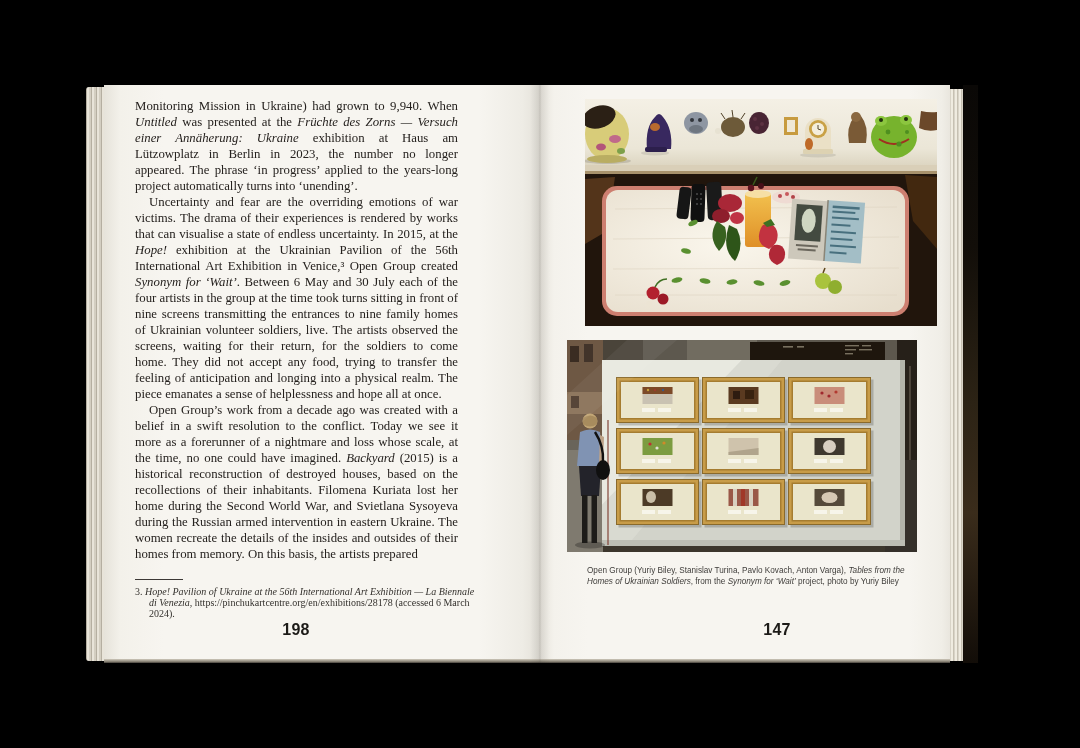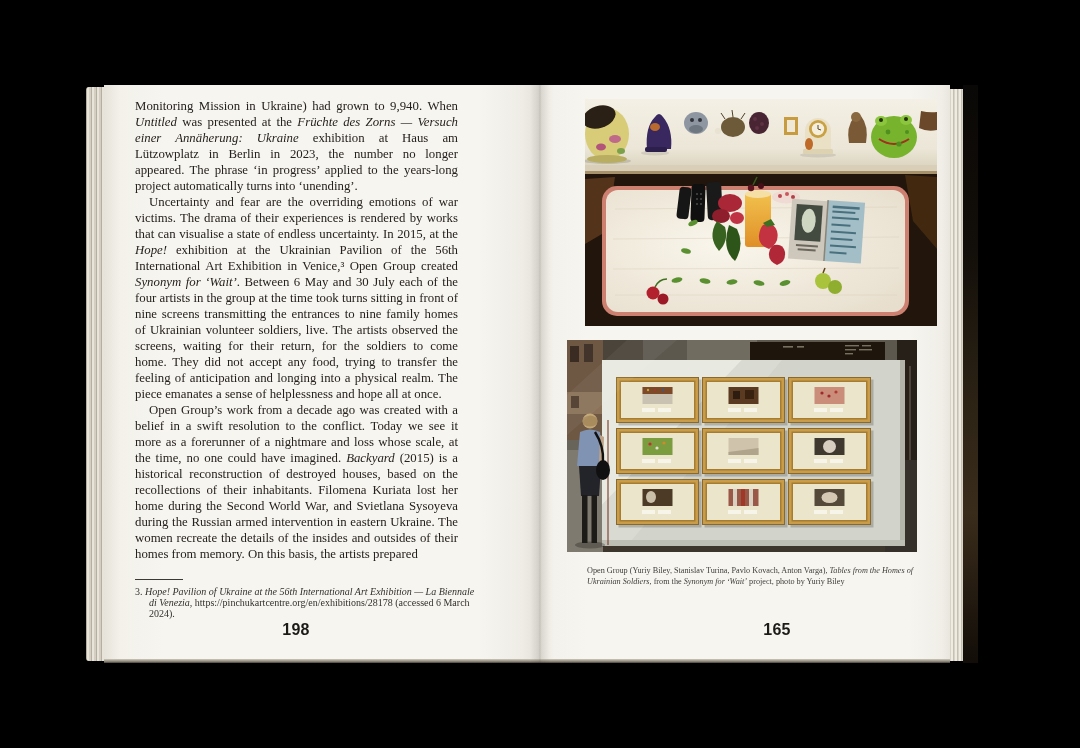--- a/index.html
+++ b/index.html
@@ -33,21 +33,21 @@
     font-family:"Liberation Sans",sans-serif;font-weight:bold;font-size:16px;
     letter-spacing:.3px;color:#1d1b18;}
   .pagenum.pl{left:160px;} .pagenum.pr{left:641px;}
 
   figure.photo{position:absolute;margin:0;overflow:hidden;}
   .photo-top{left:499px;top:14px;width:352px;height:227px;}
   .photo-bottom{left:481px;top:255px;width:350px;height:212px;}
   figure.photo svg{display:block;width:100%;height:100%;}
 
   .captions{position:absolute;left:501px;top:481px;width:332px;
-    font-family:Liberation Serif, serif;font-size:8.2px;line-height:10.8px;color:#3f3d3a;}
+    font-family:Liberation Sans, sans-serif;font-size:8.2px;line-height:10.8px;color:#3f3d3a;}
   .captions p{margin:0 0 7px 0;}
 </style>
 </head>
 <body>
 
 <div class="stage">
   <div class="book">
     <div class="edge-left"></div>
     <div class="page page-left"></div>
     <div class="page page-right"></div>
@@ -57,21 +57,21 @@
     <div class="edge-bottom"></div>
 
     <div class="body-text">
       <p class="para">Monitoring Mission in Ukraine) had grown to 9,940. When <i>Untitled</i> was presented at the <i>Früchte des Zorns — Versuch einer Annäherung: Ukraine</i> exhibition at Haus am Lützowplatz in Berlin in 2023, the number no longer appeared. The phrase ‘in progress’ applied to the years-long project automatically turns into ‘unending’.</p>
       <p class="para indent">Uncertainty and fear are the overriding emotions of war victims. The drama of their experiences is rendered by works that can visualise a state of endless uncertainty. In 2015, at the <i>Hope!</i> exhibition at the Ukrainian Pavilion of the 56th International Art Exhibition in Venice,³ Open Group created <i>Synonym for ‘Wait’</i>. Between 6 May and 30 July each of the four artists in the group at the time took turns sitting in front of nine screens transmitting the entrances to nine family homes of Ukrainian volunteer soldiers, live. The artists observed the screens, waiting for their return, for the soldiers to come home. They did not accept any food, trying to transfer the feeling of anticipation and longing into a physical realm. The piece emanates a sense of helplessness and hope all at once.</p>
       <p class="para indent">Open Group’s work from a decade ago was created with a belief in a swift resolution to the conflict. Today we see it more as a forerunner of a nightmare and loss whose scale, at the time, no one could have imagined. <i>Backyard</i> (2015) is a historical reconstruction of destroyed houses, based on the recollections of their inhabitants. Filomena Kuriata lost her home during the Second World War, and Svietlana Sysoyeva during the Russian armed intervention in eastern Ukraine. The women recreate the details of the insides and outsides of their homes from memory. On this basis, the artists prepared</p>
     </div>
     <div class="footnote-rule"></div>
     <p class="footnote">3. <i>Hope! Pavilion of Ukraine at the 56th International Art Exhibition — La Biennale di Venezia</i>, https://pinchukartcentre.org/en/exhibitions/28178 (accessed 6 March 2024).</p>
     <div class="pagenum pl">198</div>
-    <div class="pagenum pr">165</div>
+    <div class="pagenum pr">147</div>
 
     <figure class="photo photo-top">
       <svg viewBox="0 0 352 227" preserveAspectRatio="none">
         <defs>
           <linearGradient id="gShelf" x1="0" y1="0" x2="0" y2="1">
             <stop offset="0" stop-color="#f4f0e5"></stop>
               <stop offset="0.75" stop-color="#ebe6d7"></stop>
               <stop offset="1" stop-color="#ddd6c2"></stop>
           </linearGradient>
           <linearGradient id="gJuice" x1="0" y1="0" x2="0" y2="1">

